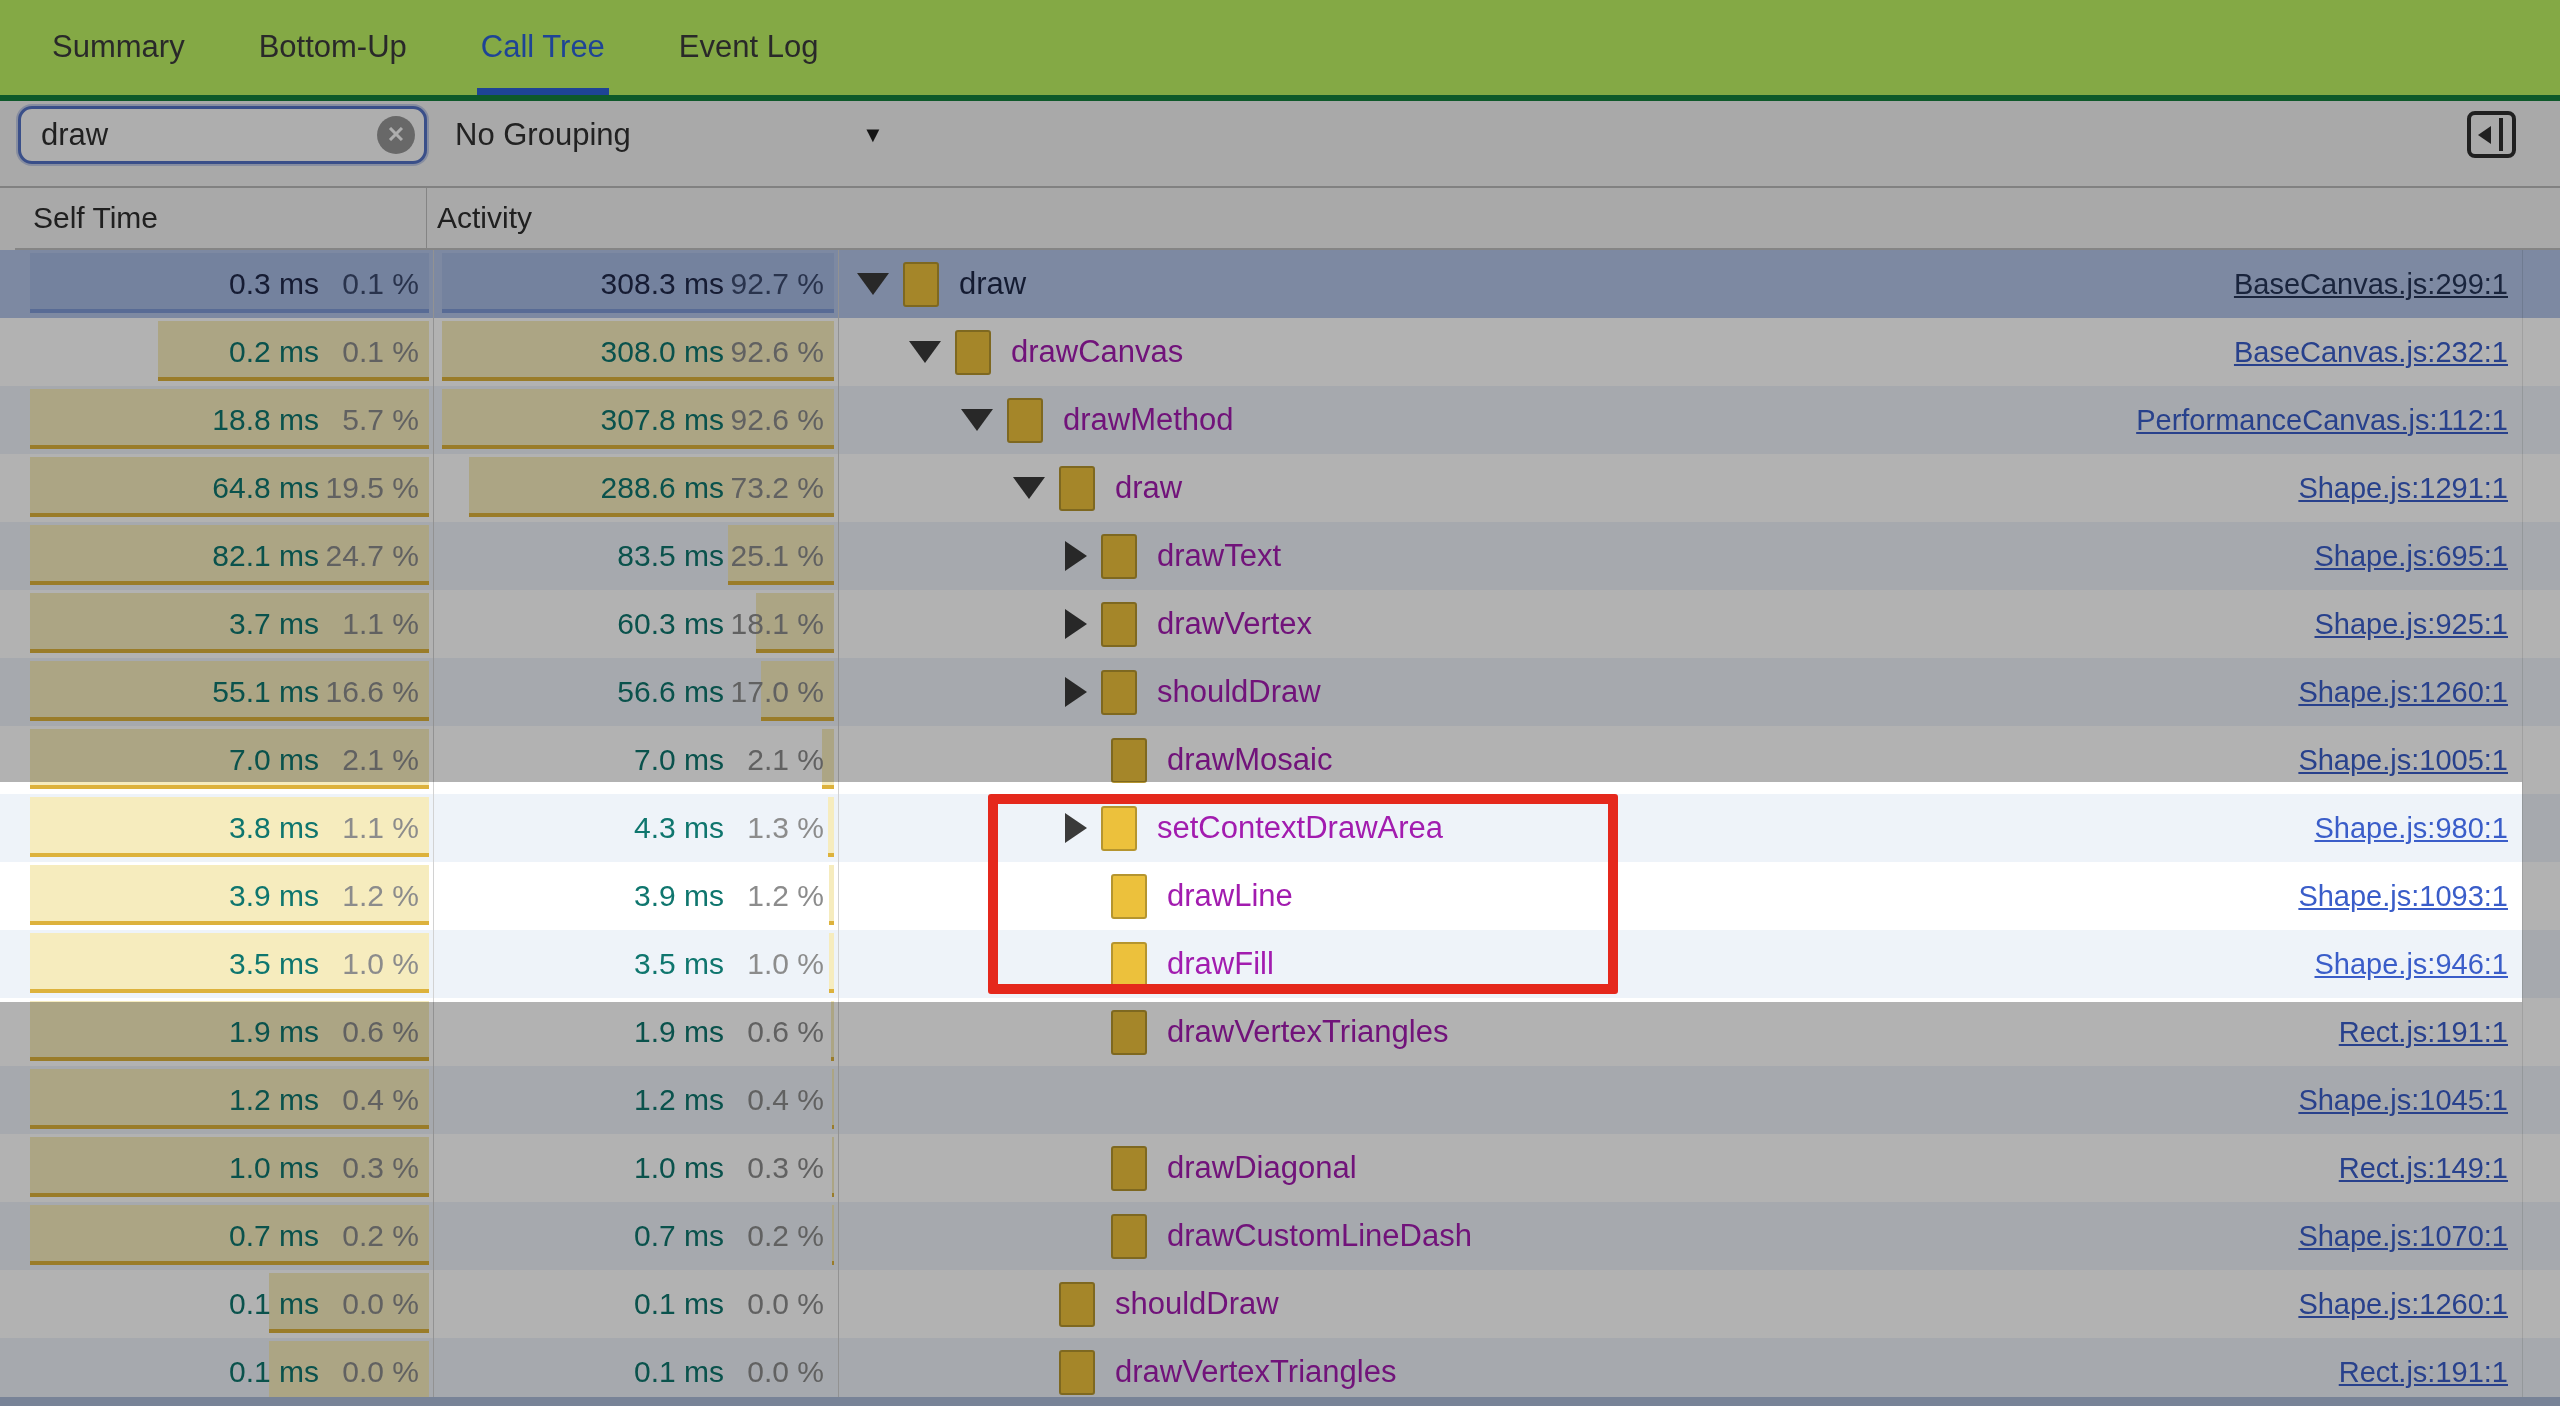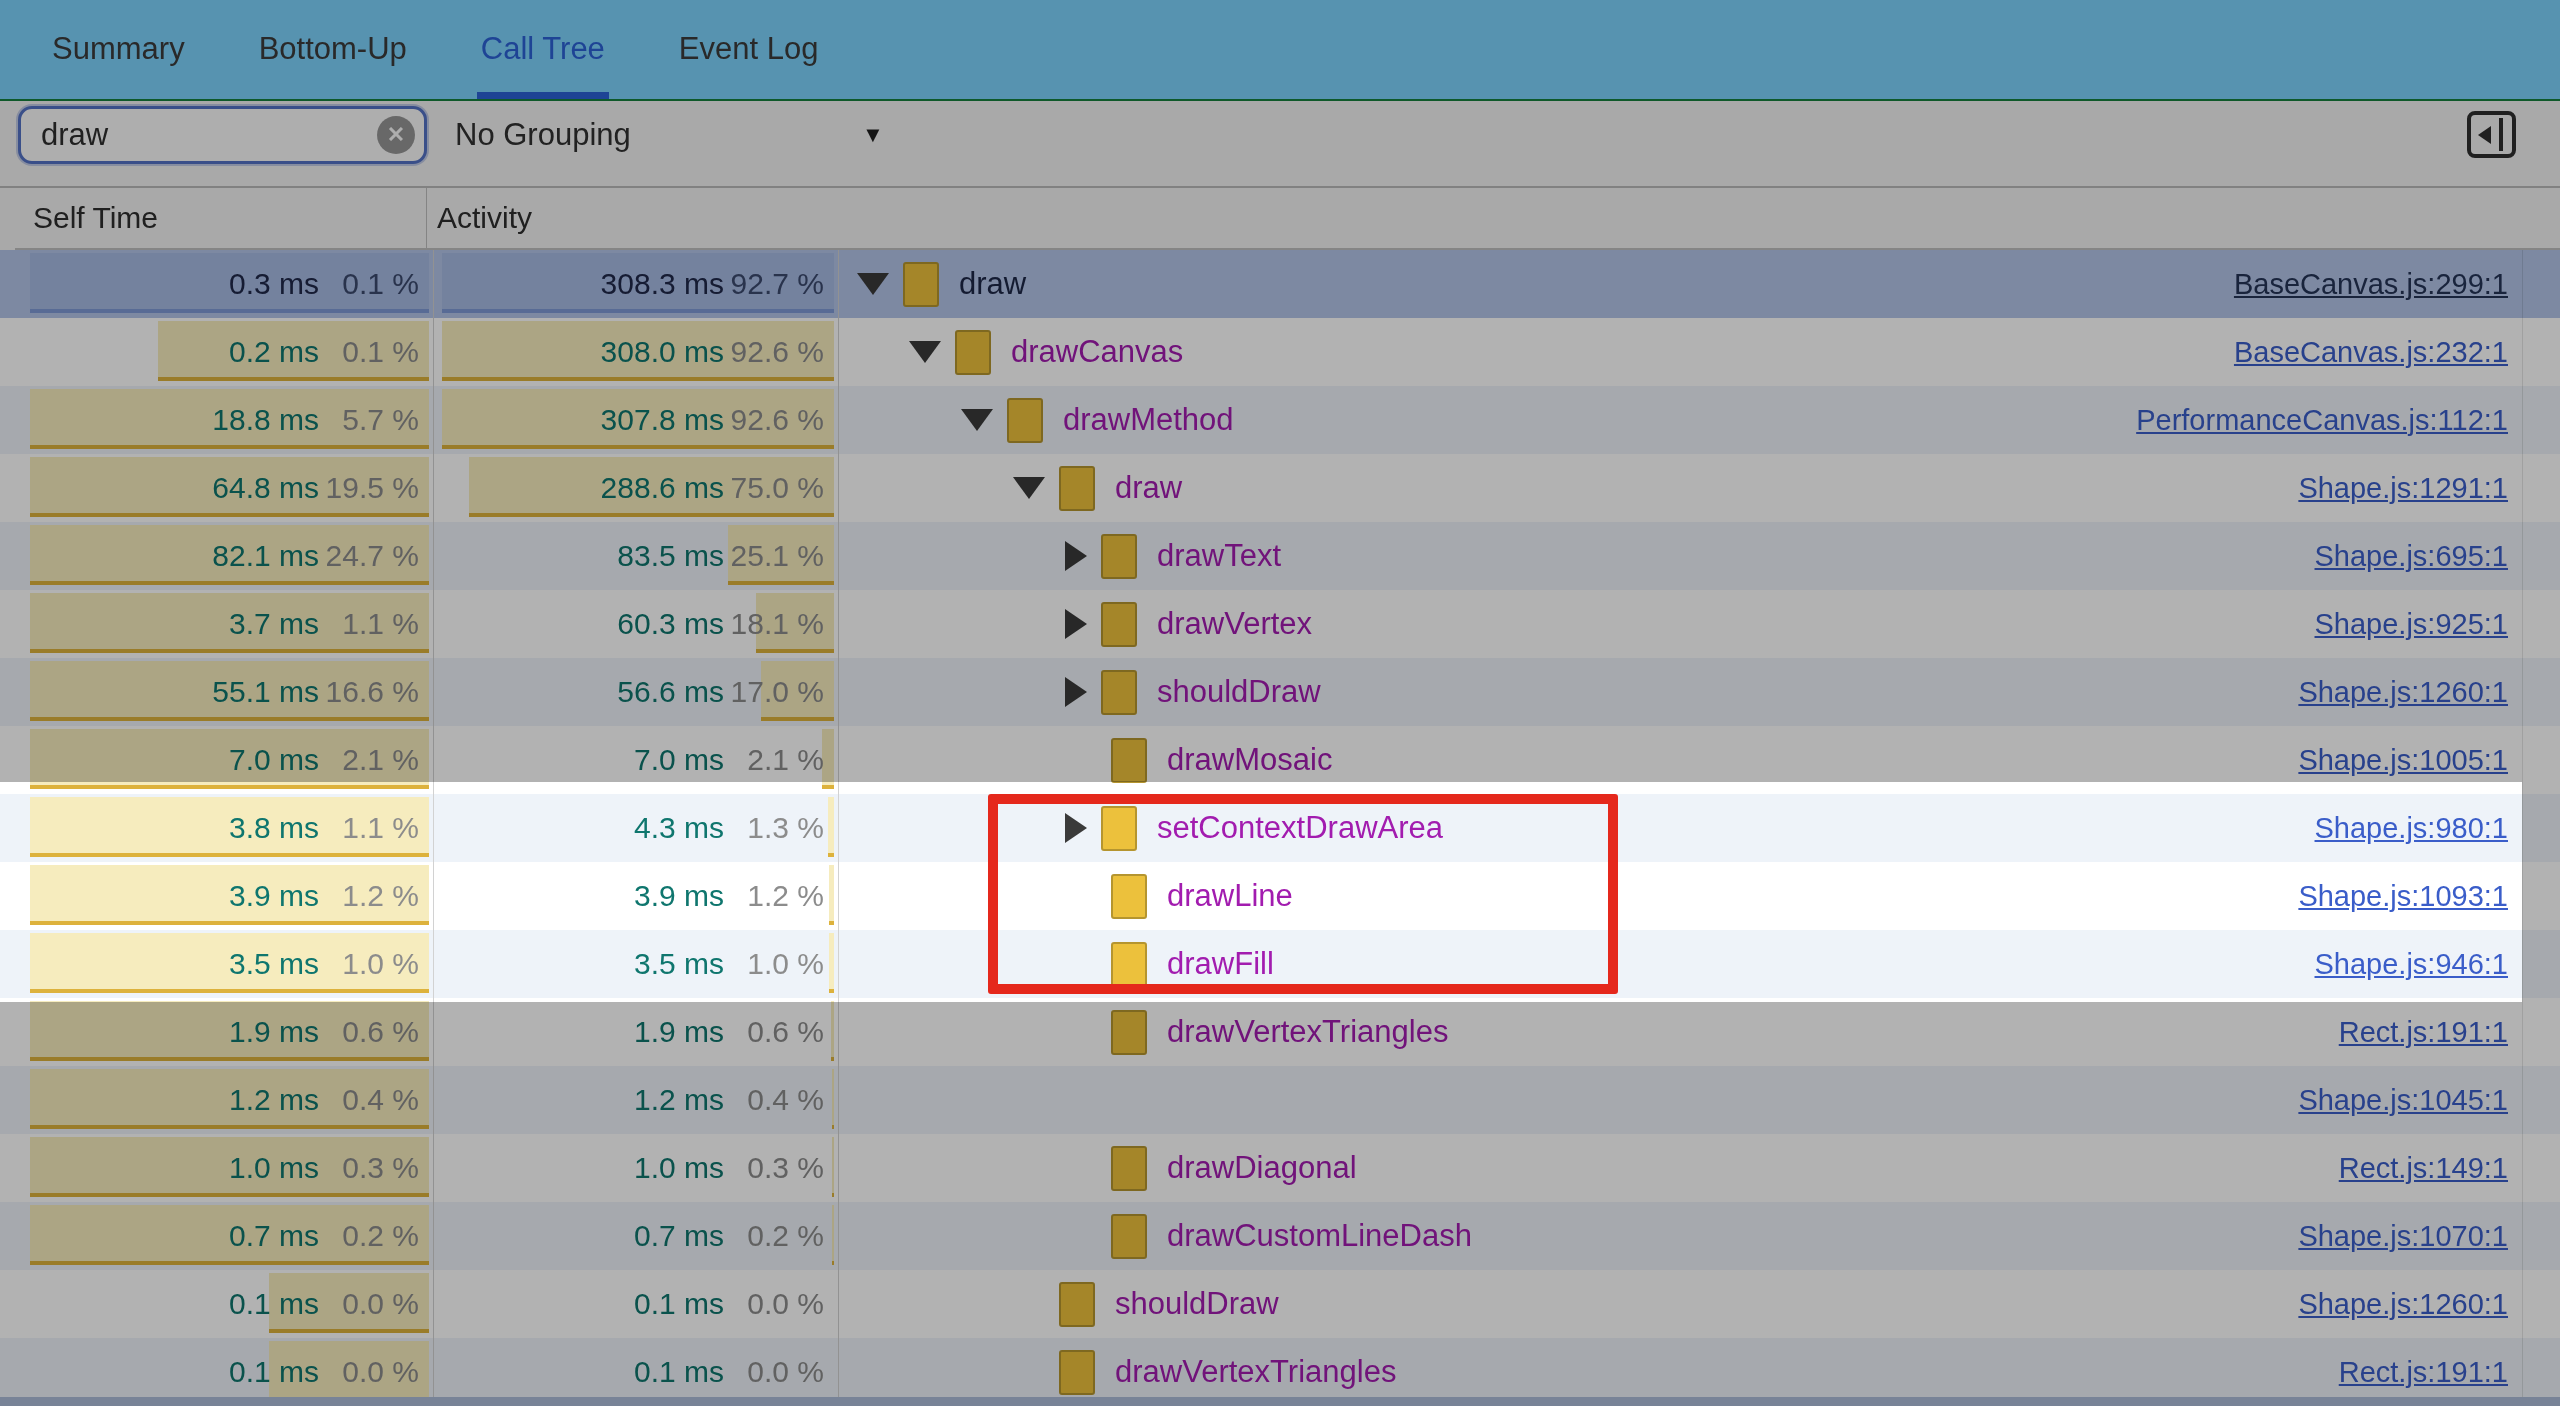--- a/index.html
+++ b/index.html
@@ -2,21 +2,21 @@
 <html><head>
 <meta charset="utf-8">
 <style>
   * { margin:0; padding:0; box-sizing:border-box; }
   html,body { width:2560px; height:1406px; overflow:hidden;
     font-family:"Liberation Sans", sans-serif; background:#f2f2f2; }
   .app { position:relative; width:2560px; height:1406px; background:#f2f2f2; }
 
   
   .tabbar { position:absolute; left:0; top:0; width:100%; height:101px;
-    background:#7dd3fc; border-bottom:2px solid #15803d; display:flex; align-items:stretch; padding-left:48px; }
+    background:#bef264; border-bottom:6px solid #15803d; display:flex; align-items:stretch; padding-left:48px; }
   .tab { display:flex; align-items:center; margin-right:66px; padding:6px 4px 0 4px;
     font-size:31px; color:#3c3c3c; border-bottom:7px solid transparent; cursor:default; }
   .tab.active { color:#2c62d6; border-bottom-color:#2c62d6; }
 
   
   .toolbar { position:absolute; left:0; top:102px; width:100%; height:86px;
     background:#f2f2f2; border-bottom:2px solid #b9b9b9; }
   .filterwrap { position:absolute; left:18px; top:4px; width:409px; height:58px; }
   .filterwrap input { width:100%; height:100%; border:3px solid #5472c4; border-radius:14px;
     box-shadow:0 0 0 2px rgba(80,110,200,0.30); background:#fafafa; font-size:31px; color:#2f2f2f;
@@ -182,21 +182,21 @@
       </div>
       <div class="row">
         <div class="cell c-self">
           <div class="bar" style="width: calc(100% - 12px);"></div>
           <div class="ms">64.8 ms</div>
           <div class="pct">19.5 %</div>
         </div>
         <div class="cell c-total">
           <div class="bar" style="width: calc(93% - 11.16px);"></div>
           <div class="ms">288.6 ms</div>
-          <div class="pct">75.0 %</div>
+          <div class="pct">73.2 %</div>
         </div>
         <div class="cell c-act">
           <div class="tree" style="padding-left: 174px;">
             <div class="arrow expanded"></div>
             <div class="actitem"></div>
             <div class="actlabel">draw</div>
           </div>
           <a class="srclink" href="#">Shape.js:1291:1</a>
         </div>
       </div>

